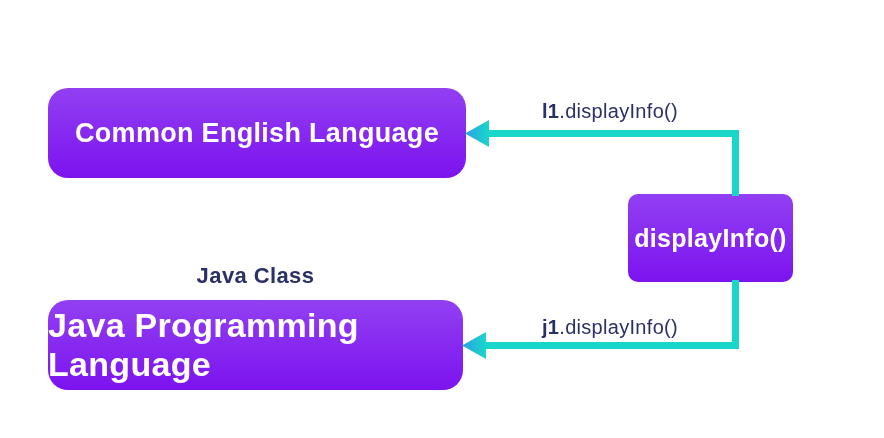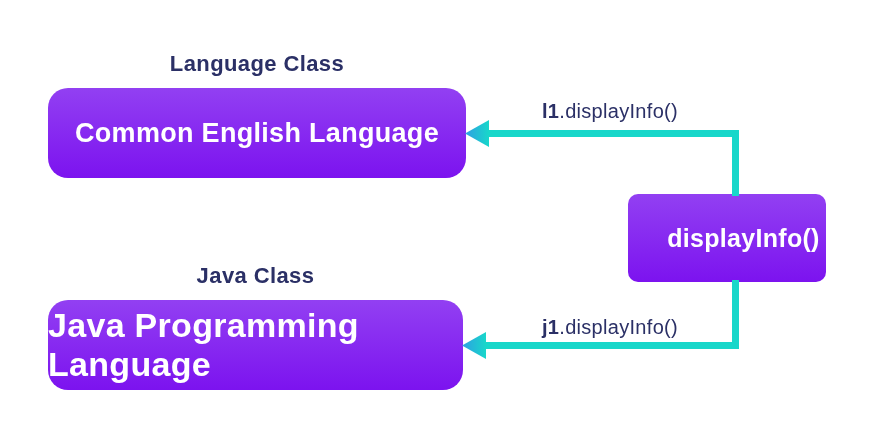--- a/index.html
+++ b/index.html
@@ -48,21 +48,20 @@
     height: 90px;
     font-size: 34px;
   }
   .method-box {
     left: 628px;
     top: 194px;
     width: 165px;
     height: 88px;
     font-size: 25px;
     border-radius: 10px;
-    padding-left: 33px;
   }
   .caption {
     position: absolute;
     color: #2b3066;
     font-size: 22px;
     font-weight: 600;
     text-align: center;
     letter-spacing: 0.4px;
     z-index: 1;
   }
@@ -110,21 +109,20 @@
     <g>
       <path d="M735.5 196 V133.5 H487" fill="none" stroke="#18d7ca" stroke-width="7"></path>
       <polygon points="465,133.5 489,120 489,147" fill="url(#headGrad)"></polygon>
     </g>
     <g>
       <path d="M735.5 280 V345.5 H484" fill="none" stroke="#18d7ca" stroke-width="7"></path>
       <polygon points="462,345.5 486,332 486,359" fill="url(#headGrad)"></polygon>
     </g>
   </svg>
 
-  <div class="caption language">Language Class</div>
   <div class="box language-box">
     <span>Common English Language</span>
   </div>
 
   <div class="call-label top">
     <span class="obj">l1</span><span>.displayInfo()</span>
   </div>
 
   <div class="box method-box">
     <span>displayInfo()</span>

